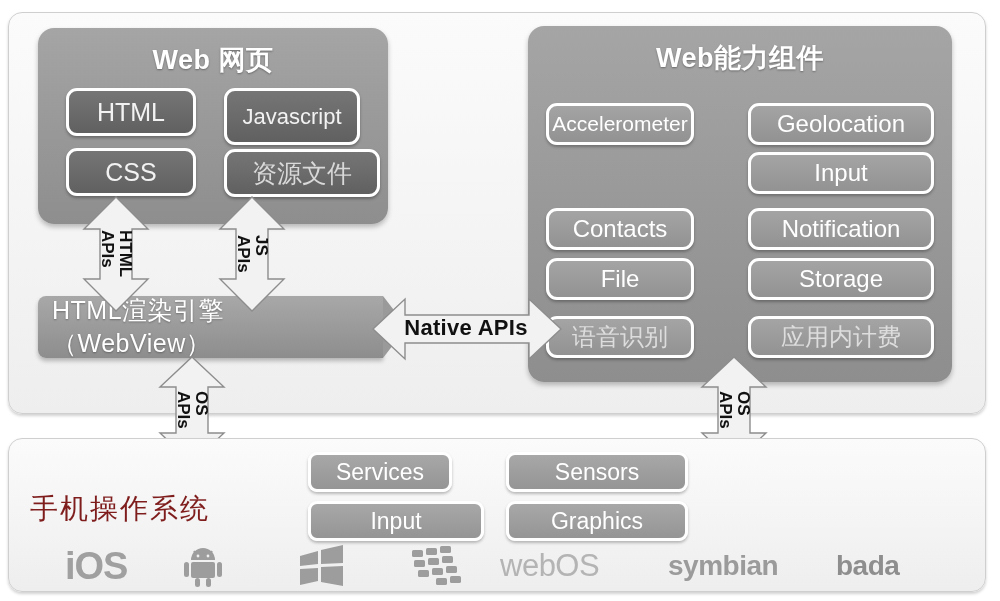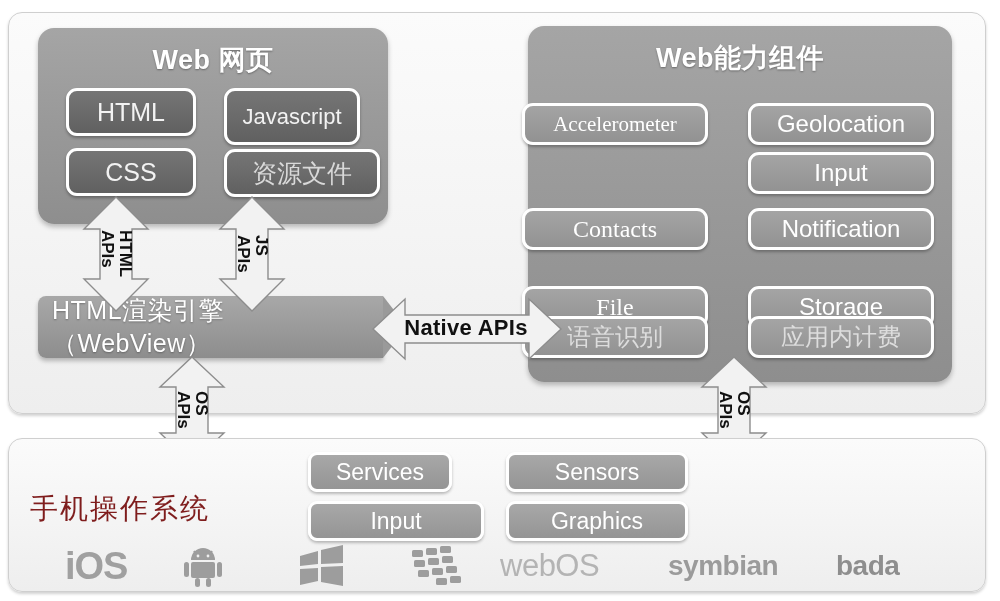--- a/index.html
+++ b/index.html
@@ -71,24 +71,24 @@
     background:linear-gradient(180deg,#a4a4a4 0%,#9b9b9b 50%,#929292 100%);
     border:3px solid #ffffff;
     border-radius:11px;
     color:#ffffff;
     font-size:24px;
     box-shadow:0 2px 3px rgba(0,0,0,.28);
     box-sizing:border-box;
     white-space:nowrap;
   }
   .capchip.cjk{color:#dddddd;}
-  .col-a{left:522px;width:186px;font-family:Liberation Serif, serif;}
+  .col-a{left:546px;width:148px;}
   .col-b{left:748px;width:186px;}
   .row-1{top:103px;} .row-2{top:152px;} .row-3{top:208px;}
-  .row-4{top:258px;margin-top:28px;} .row-5{top:316px;}
+  .row-4{top:258px;} .row-5{top:316px;}
   .cap-sm{font-size:21px;}
 
   
   #webview-bar{
     position:absolute;left:38px;top:296px;width:345px;height:62px;
     background:linear-gradient(180deg,#a8a8a8 0%,#9c9c9c 45%,#8d8d8d 100%);
     border-radius:8px 0 0 8px;
     box-shadow:0 3px 4px rgba(0,0,0,.25);
     display:flex;align-items:center;
     box-sizing:border-box;

